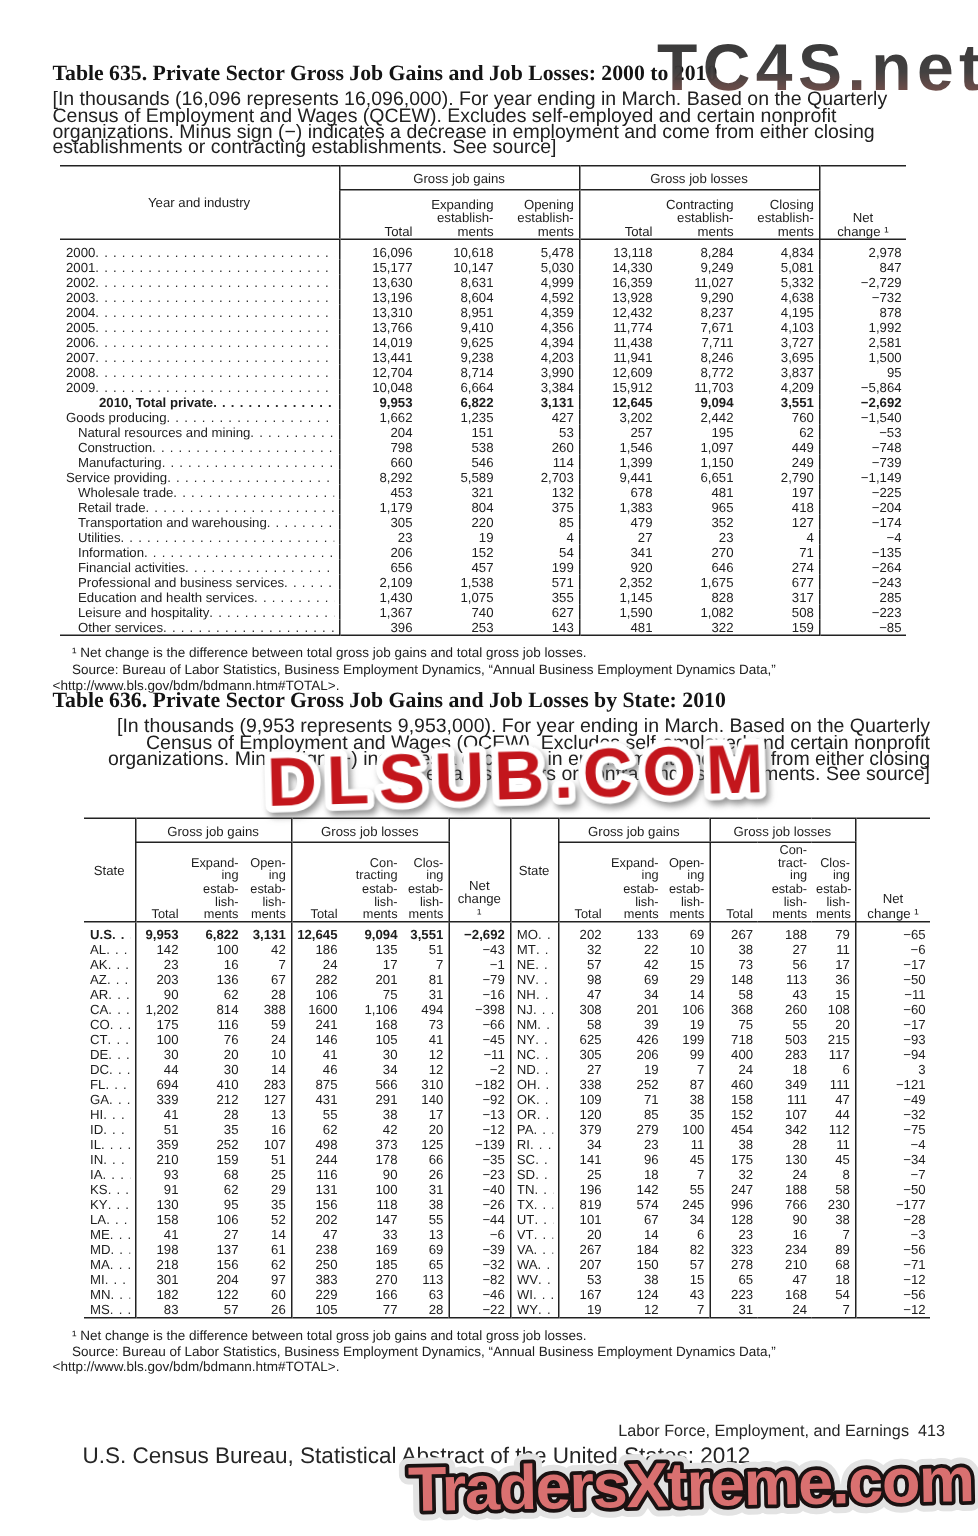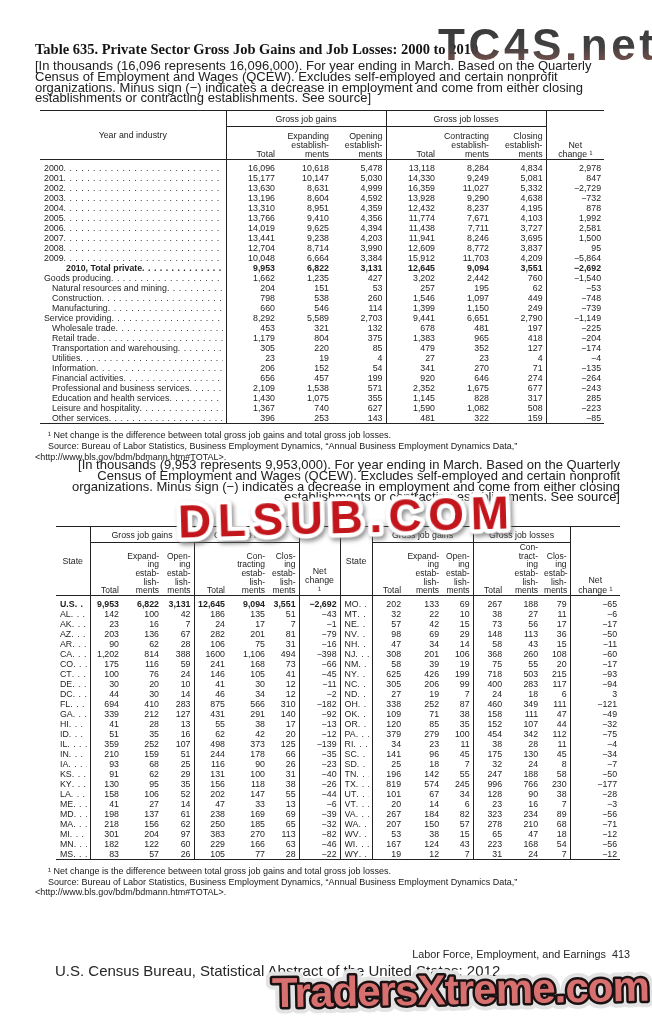--- a/index.html
+++ b/index.html
@@ -513,20 +513,21 @@
   </table>
 
   <div class="footnotes">
     <div class="fn-ind">¹ Net change is the difference between total gross job gains and total gross job losses.</div>
     <div class="fn-ind">Source: Bureau of Labor Statistics, Business Employment Dynamics, “Annual Business Employment Dynamics Data,”</div>
     <div>&lt;http://www.bls.gov/bdm/bdmann.htm#TOTAL&gt;.</div>
   </div>
 </div>
 
 <div class="block" id="t636-block">
+  <h1 class="tbl-title">Table 636. Private Sector Gross Job Gains and Job Losses by State: 2010</h1>
   <p class="headnote">[In thousands (9,953 represents 9,953,000). For year ending in March. Based on the Quarterly Census of Employment and Wages (QCEW). Excludes self-employed and certain nonprofit organizations. Minus sign (−) indicates a decrease in employment and come from either closing establishments or contracting establishments. See source]</p>
 
   <table class="datatable" id="t636">
     <colgroup>
       <col style="width:34px">
         <col style="width:32px">
         <col style="width:40px">
         <col style="width:32px">
       <col style="width:34px">
         <col style="width:40px">

